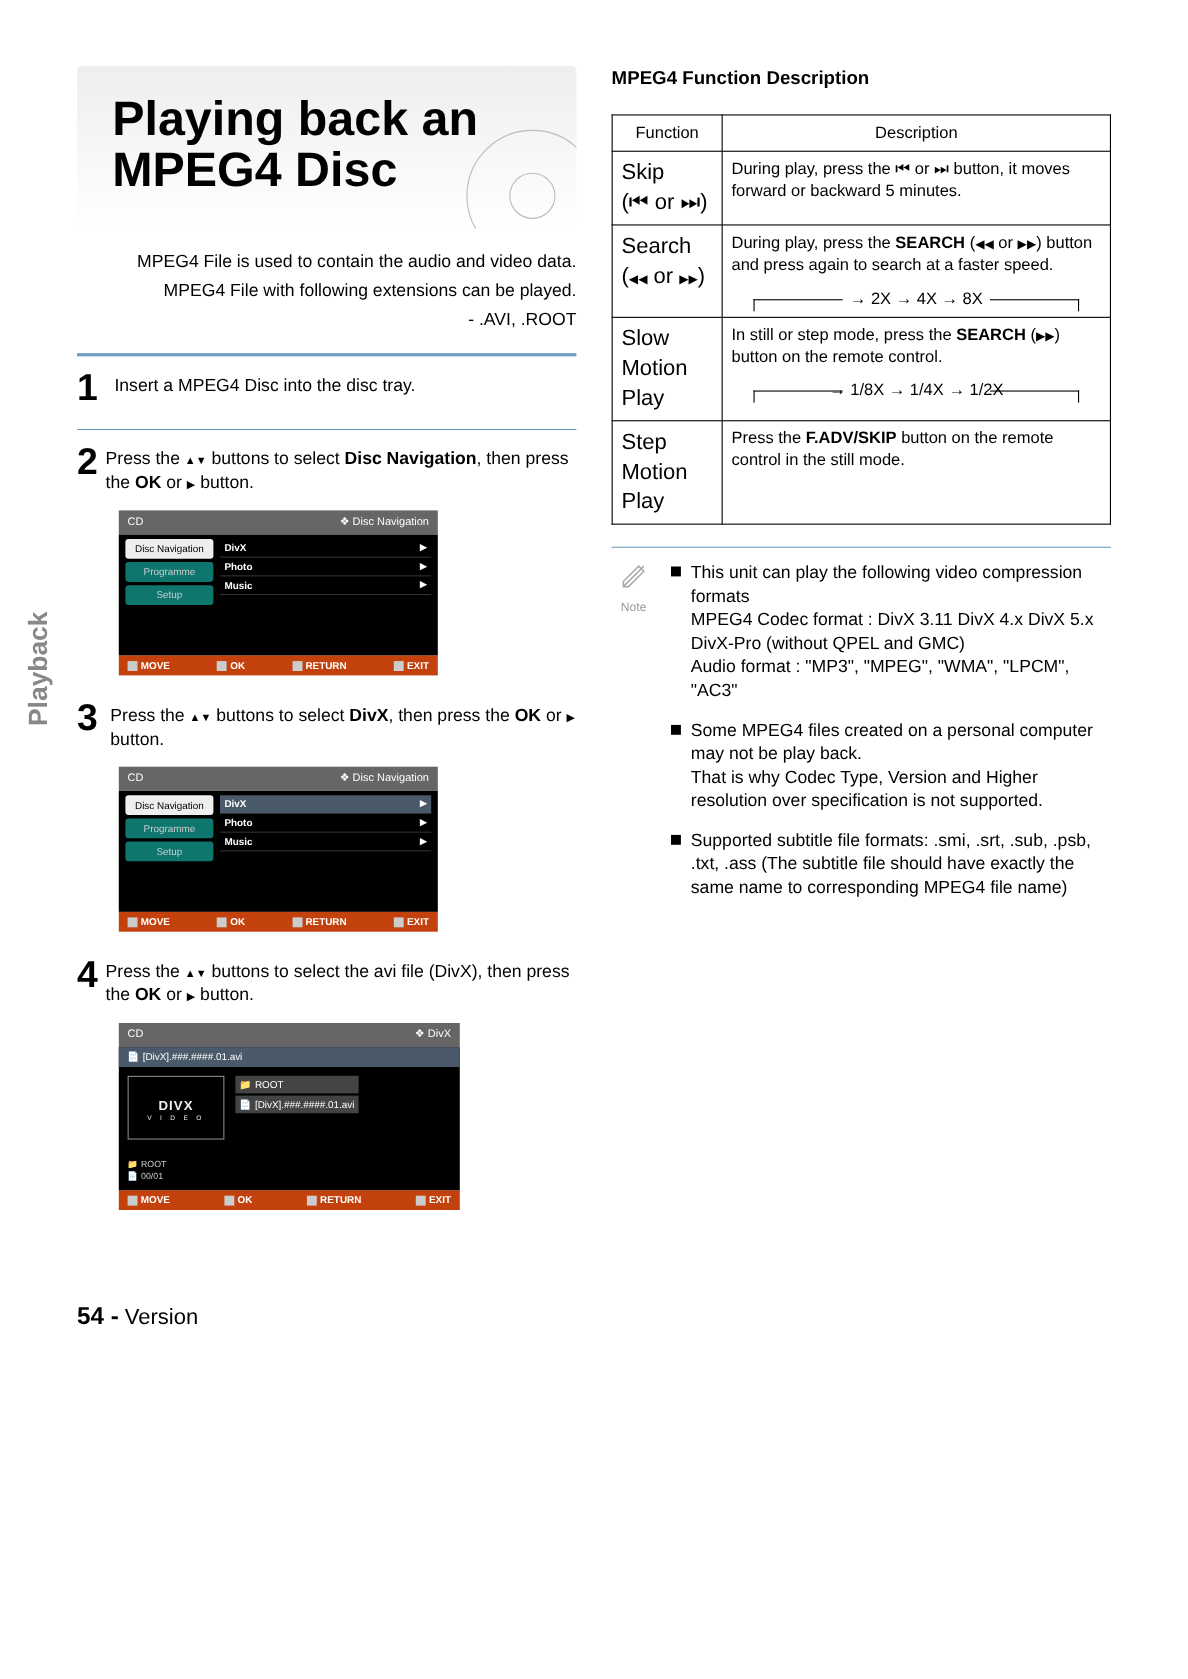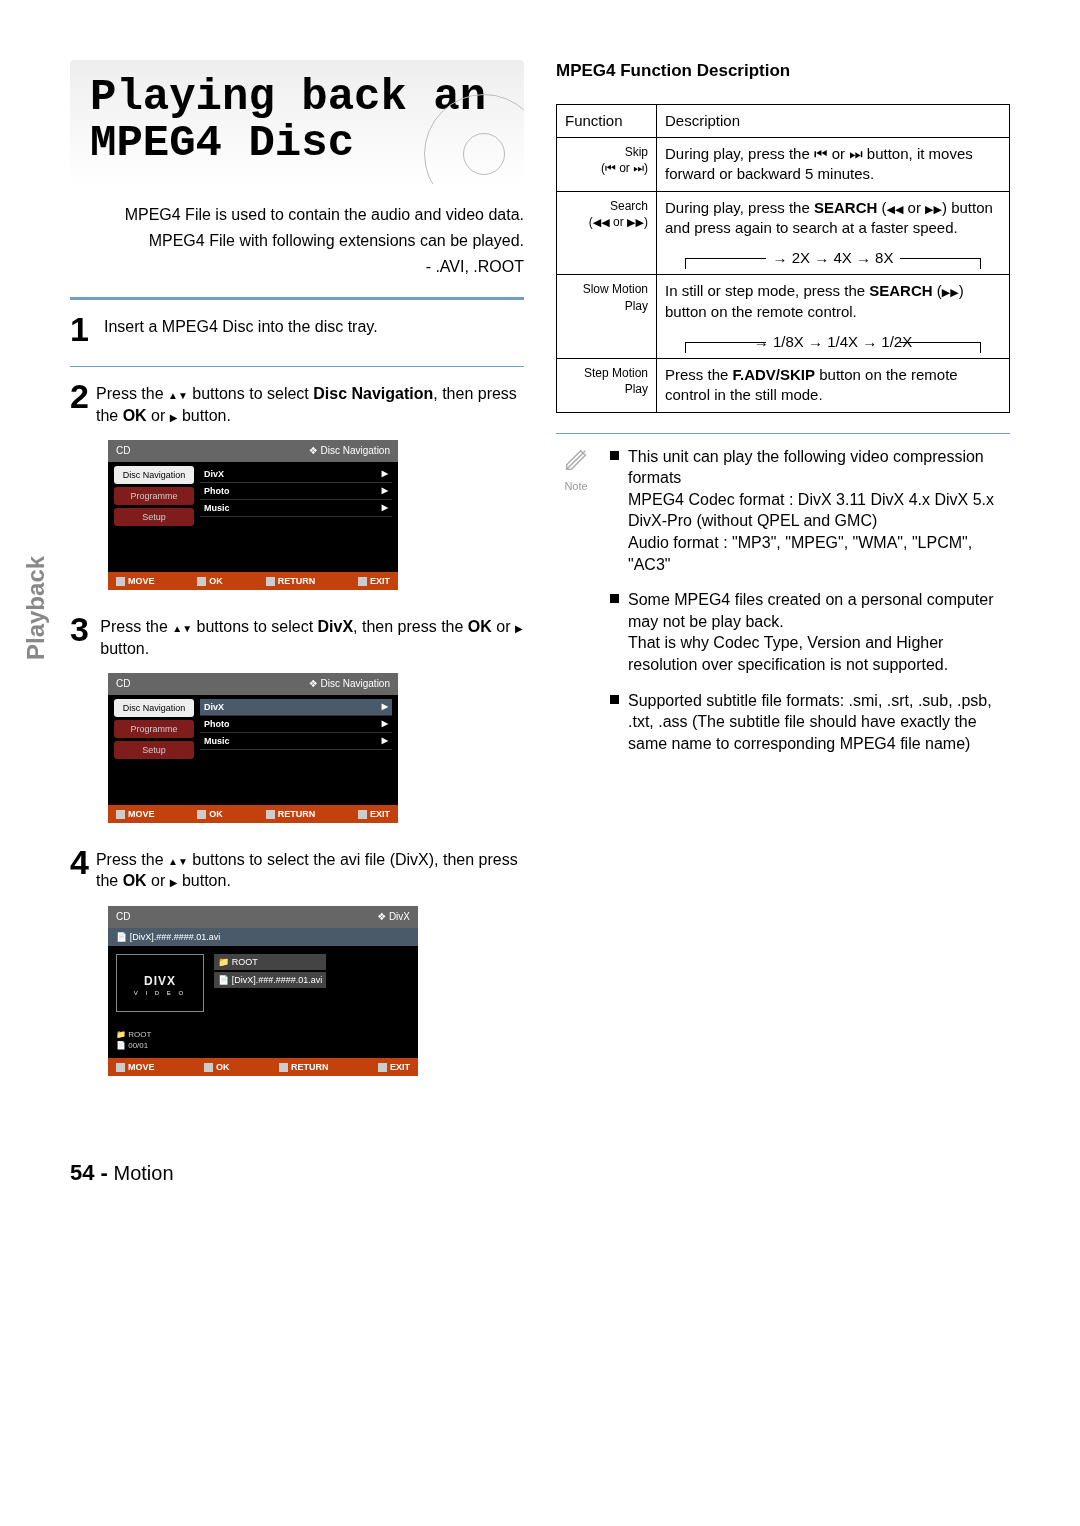--- a/index.html
+++ b/index.html
@@ -21,25 +21,25 @@
   .right-col { width: 460px; }
   .title-box {
     background: linear-gradient(#eee, #fff);
     border-radius: 4px;
     padding: 10px 16px 14px 16px;
     position: relative;
     overflow: hidden;
     margin-bottom: 20px;
   }
   .title-box h1 {
-    font-family: Liberation Mono, monospace;
+    font-family: Liberation Sans, sans-serif;
     font-stretch: condensed;
     font-weight: bold;
     font-size: 44px;
-    margin: 4px;
+    margin: 16px;
     line-height: 1.05;
   }
   .disc-bg {
     position: absolute;
     right: -20px;
     bottom: -30px;
     width: 120px;
     height: 120px;
     border: 1px solid #bbb;
     border-radius: 50%;
@@ -83,21 +83,21 @@
   .scr-body {
     background: #000; color: #fff;
     min-height: 110px;
     font-size: 10px;
     padding: 4px 6px;
     display: flex;
     gap: 6px;
   }
   .scr-side { width: 80px; }
   .scr-side .tab {
-    background: #7f1d1d; color: #ccc;
+    background: #0f766e; color: #ccc;
     border-radius: 3px; padding: 3px 4px;
     margin-bottom: 3px; font-size: 9px;
     text-align: center;
   }
   .scr-side .tab.sel { background: #eee; color: #000; }
   .scr-list { flex: 1; }
   .scr-list .row {
     display: flex; justify-content: space-between;
     padding: 2px 4px; border-bottom: 1px solid #333;
     font-size: 9px; font-weight: bold;
@@ -166,22 +166,22 @@
     border-collapse: collapse;
     width: 100%;
     font-size: 15px;
   }
   table.func th, table.func td {
     border: 1px solid #000;
     padding: 6px 8px;
     text-align: left;
     vertical-align: top;
   }
-  table.func th { font-weight: normal; text-align: left; }
-  table.func td.fn { text-align: right; font-size: 12px; width: 100px;}
+  table.func th { font-weight: normal; text-align: center; }
+  table.func td.fn { text-align: left; font-size: 20px; width: 100px;}
   .speed-chain {
     text-align: center;
     margin-top: 10px;
     position: relative;
   }
   .speed-chain::before, .speed-chain::after {
     content: "";
     position: absolute;
     width: 80px; height: 10px;
     border-top: 1px solid #000;
@@ -440,14 +440,14 @@
           <span>Some MPEG4 files created on a personal computer may not be play back.</span><br>
           <span>That is why Codec Type, Version and Higher resolution over specification is not supported.</span>
         </li>
         <li>Supported subtitle file formats: .smi, .srt, .sub, .psb, .txt, .ass (The subtitle file should have exactly the same name to corresponding MPEG4 file name)</li>
       </ul>
     </div>
   </div>
 </div>
 
 <div class="footer">
-  <b>54 -</b> <span>Motion</span>
+  <b>54 -</b> <span>Version</span>
 </div>
 
 </body></html>

